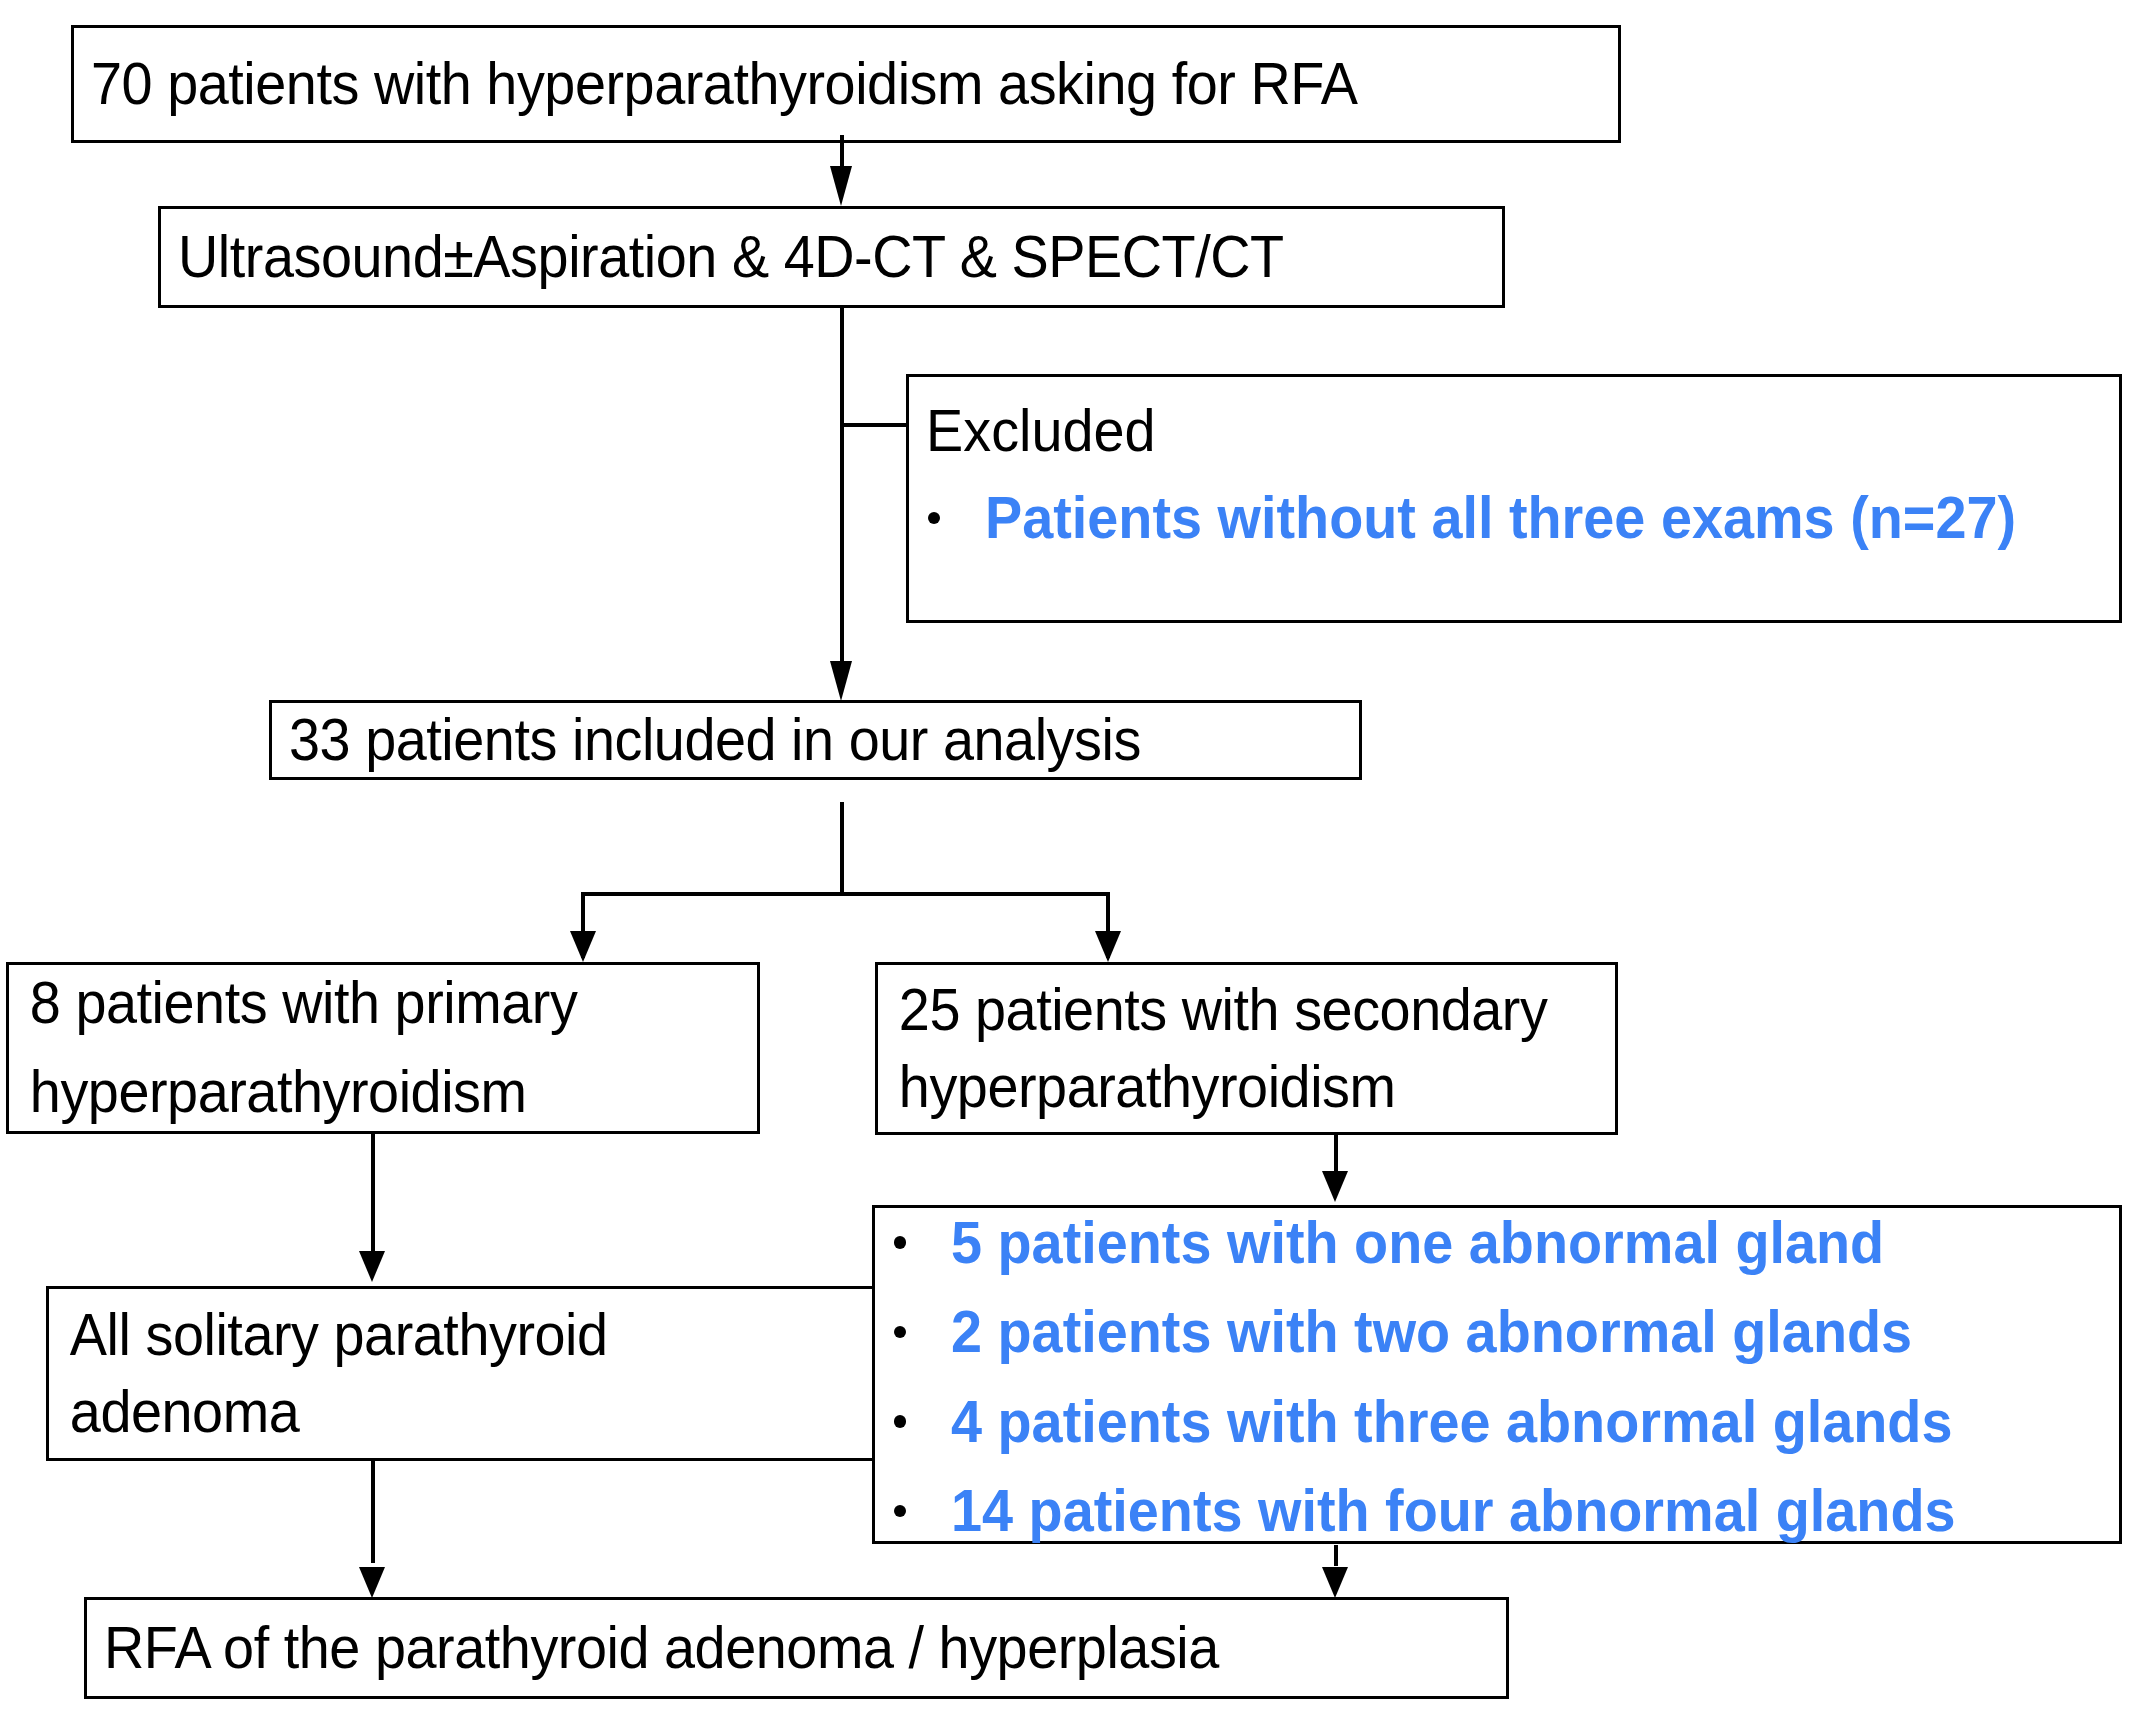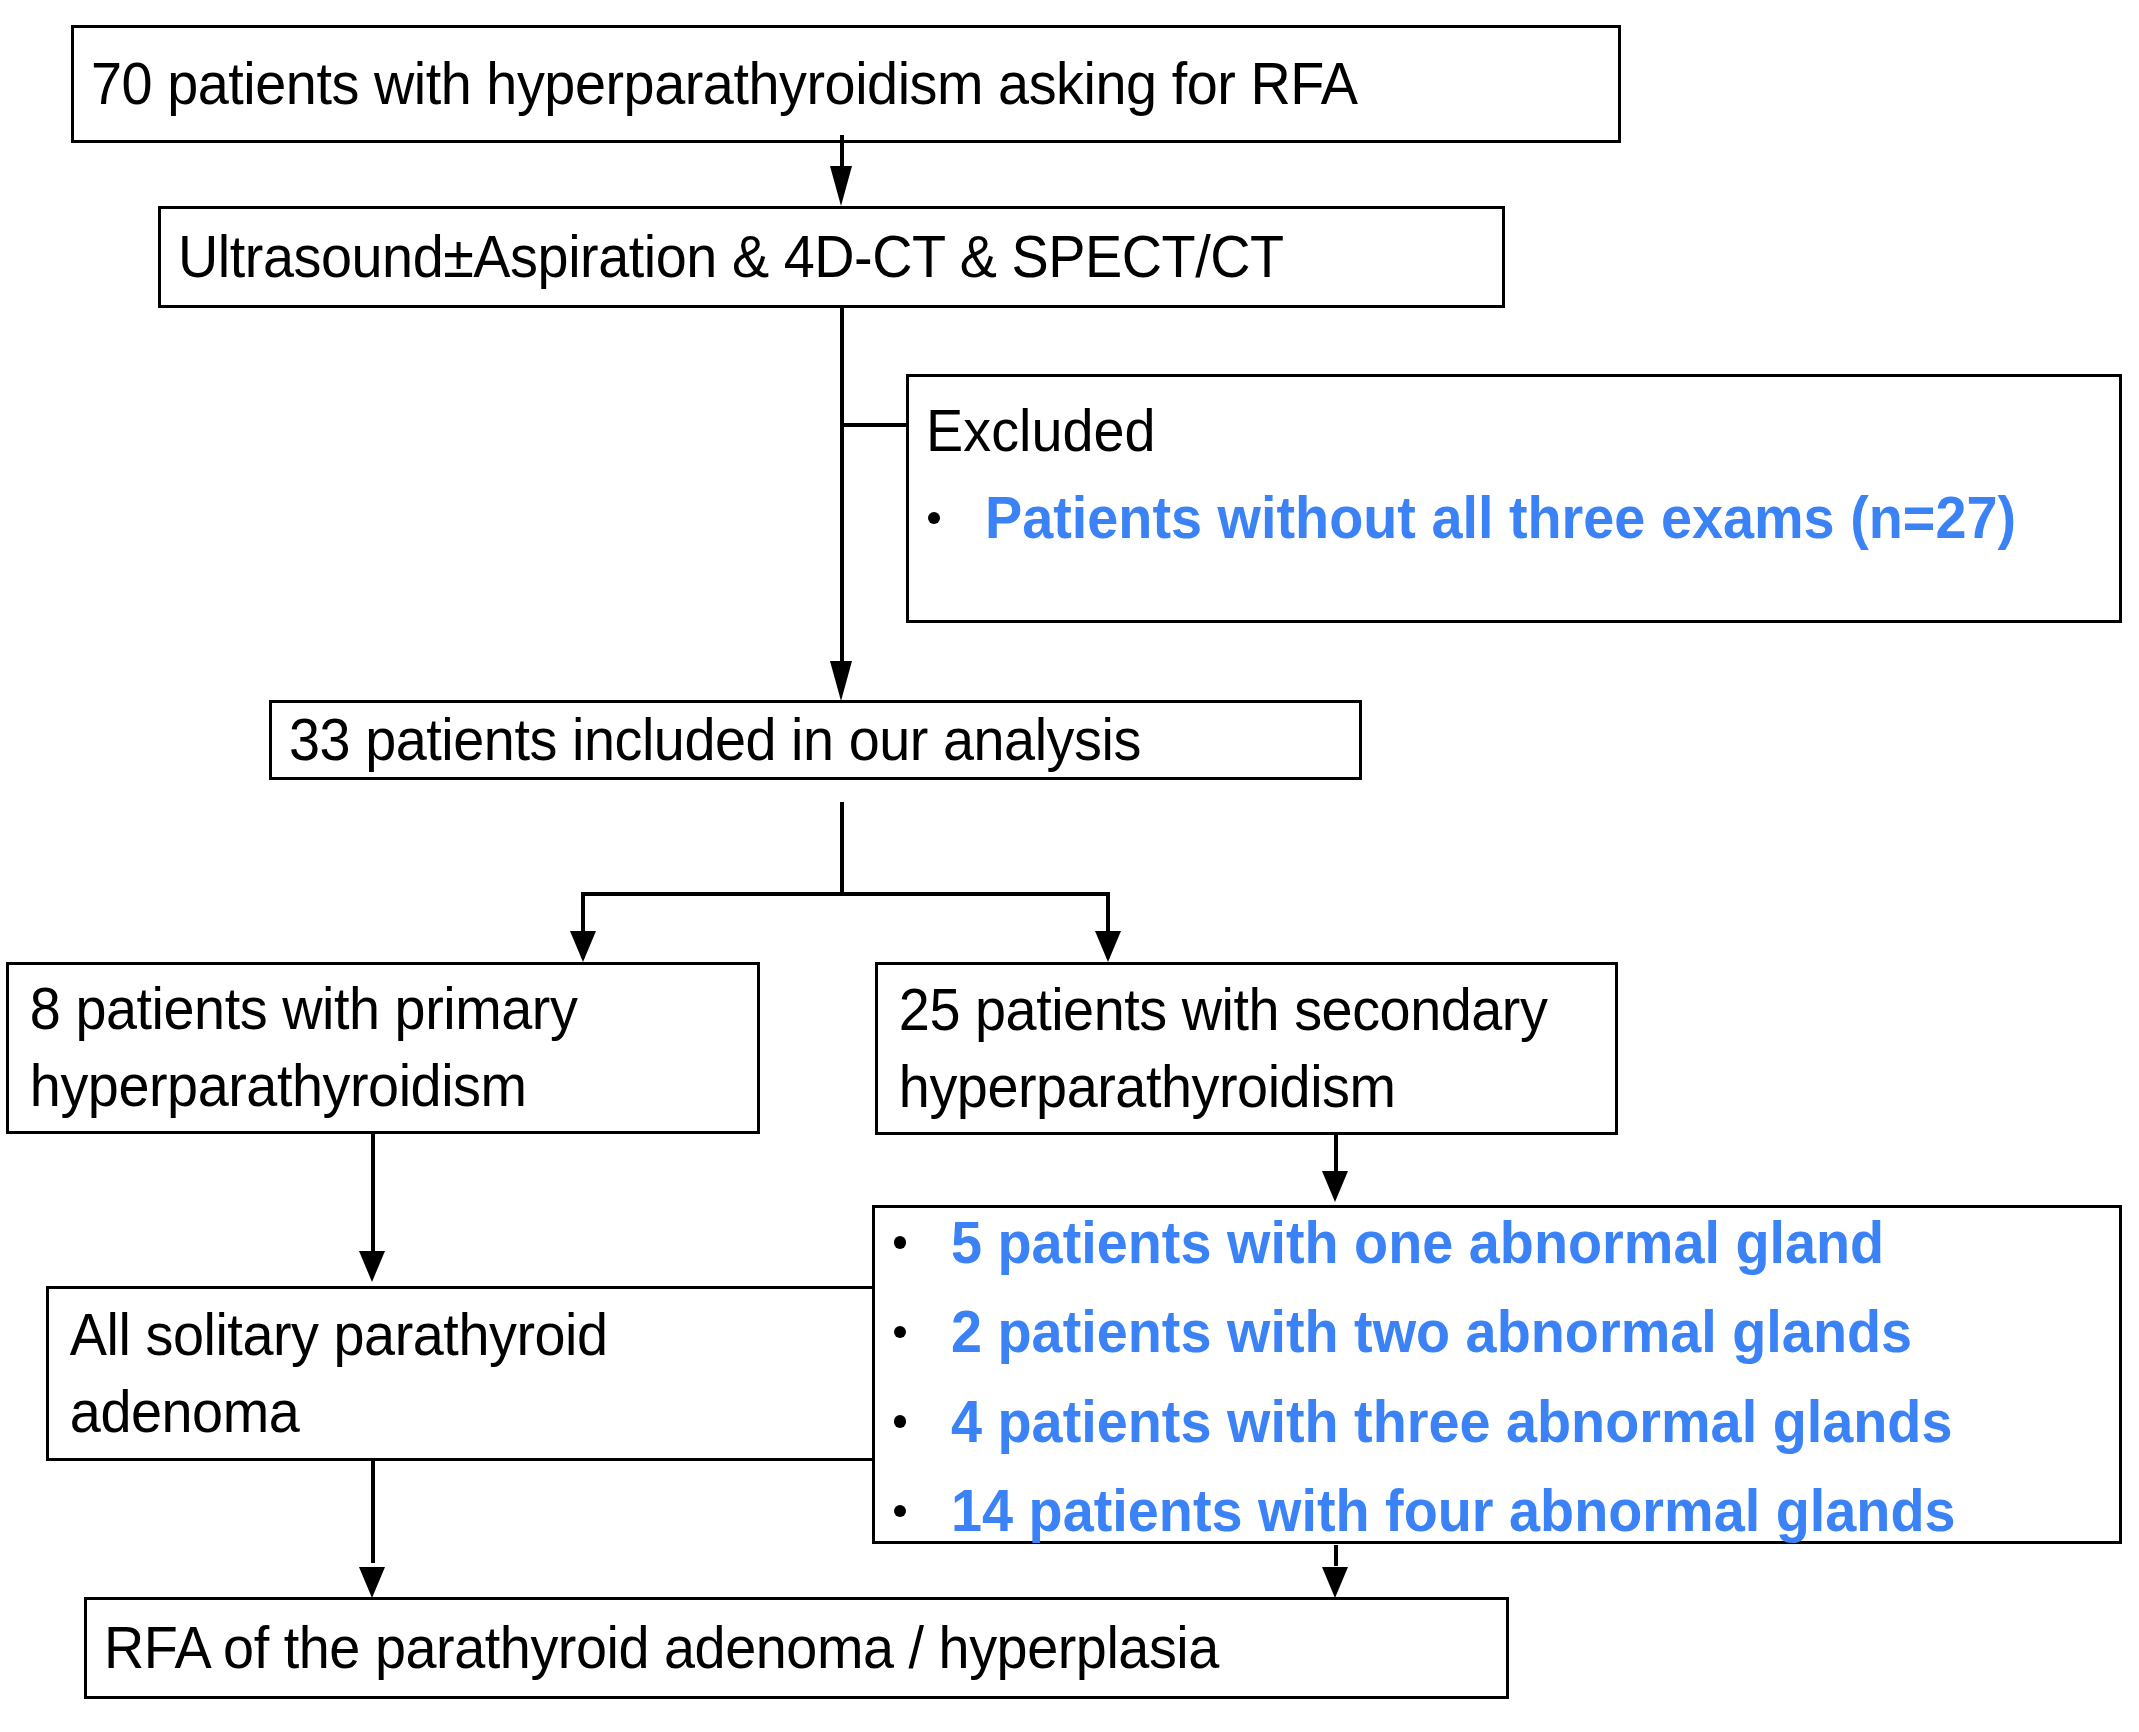--- a/index.html
+++ b/index.html
@@ -138,21 +138,21 @@
     <div class="txt pad-l">33 patients included in our analysis</div>
   </div>
 
   <div class="vline" style="left:840px; top:802px; height:94px;"></div>
   <div class="hline" style="left:581px; top:892px; width:529px;"></div>
   <div class="vline" style="left:581px; top:892px; height:66px;"></div>
   <div class="arrowhead" style="left:570px; top:931px;"></div>
   <div class="vline" style="left:1106px; top:892px; height:66px;"></div>
   <div class="arrowhead" style="left:1095px; top:931px;"></div>
 
-  <div class="box" style="left:6.1px; top:962px; width:754px; height:172px;">
+  <div class="box" style="left:6.1px; top:962px; width:754px; height:172px;justify-content:space-between;">
     <div class="txt pad-l-lg">8 patients with primary</div>
     <div class="txt pad-l-lg">hyperparathyroidism</div>
   </div>
 
   <div class="box" style="left:875px; top:962px; width:743px; height:173px;">
     <div class="txt pad-l-lg">25 patients with secondary</div>
     <div class="txt pad-l-lg">hyperparathyroidism</div>
   </div>
 
   <div class="vline" style="left:371px; top:1134px; height:122px;"></div>

